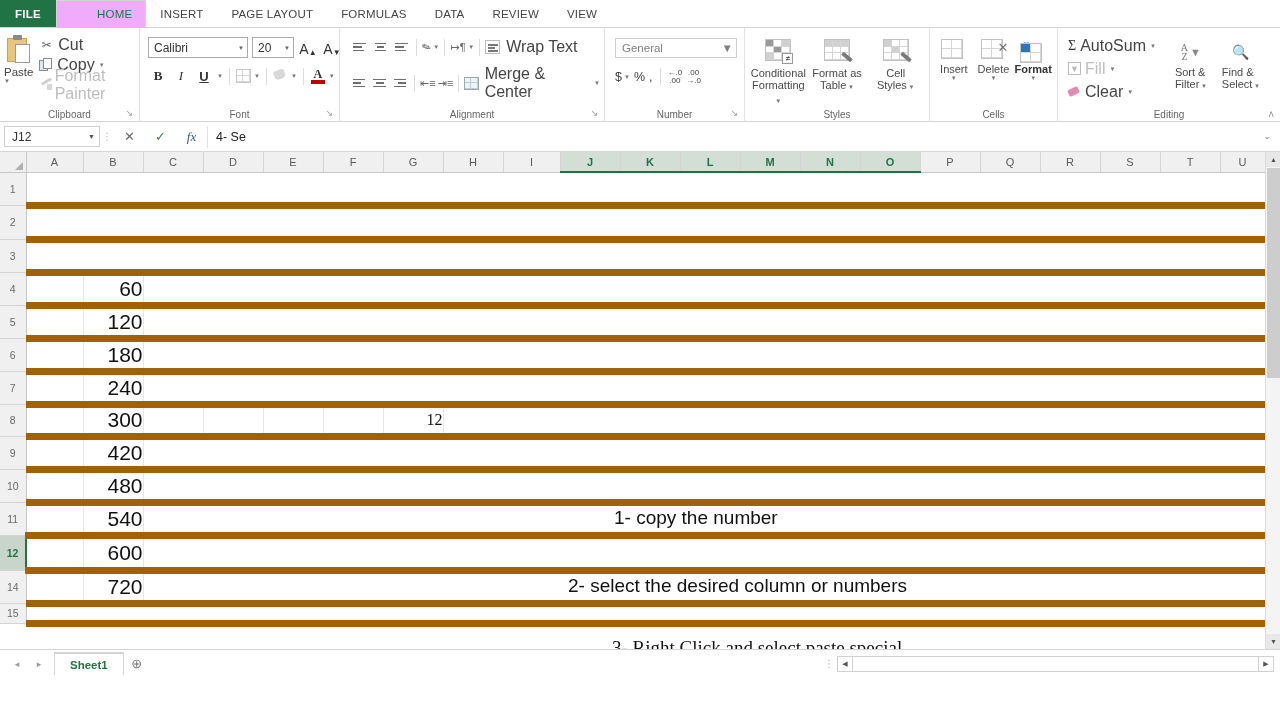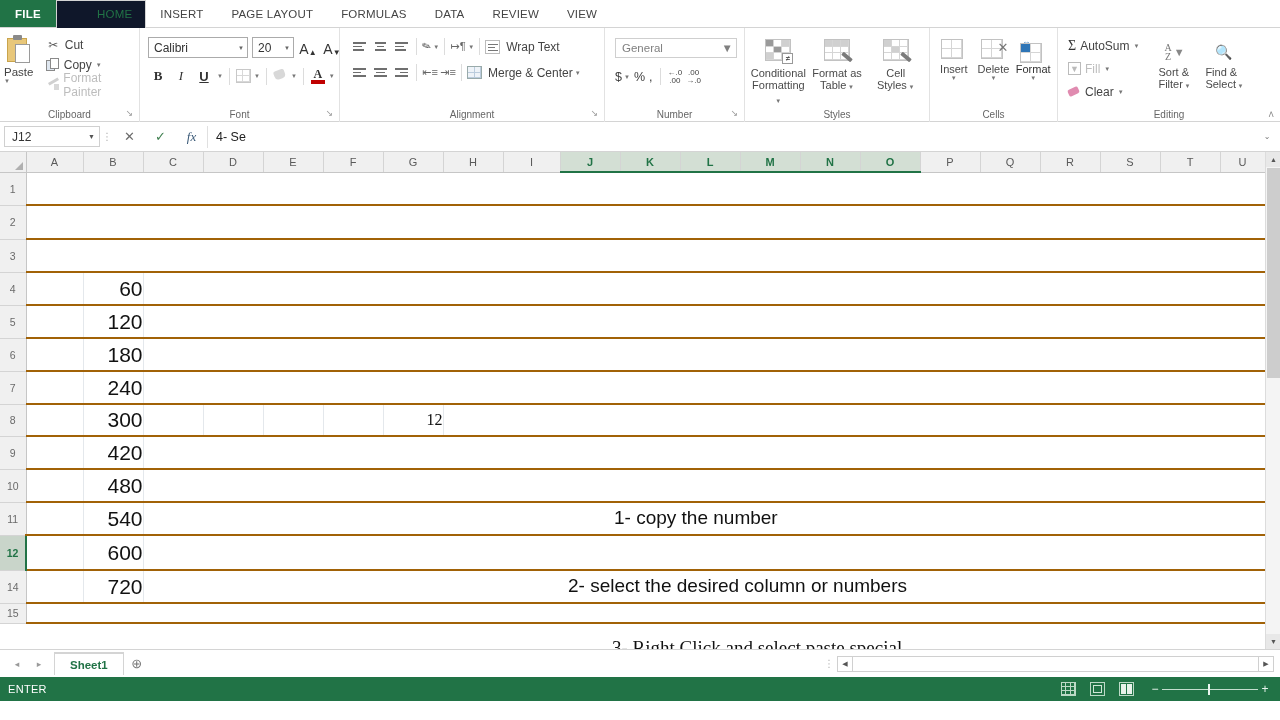--- a/index.html
+++ b/index.html
@@ -22,21 +22,21 @@
     width: 56px; background: #217346; color: #fff;
     font-size: 11.5px; font-weight: bold; letter-spacing: .3px;
     display: flex; align-items: center; justify-content: center;
   }
   .tab {
     padding: 0 13px; display: flex; align-items: center;
     font-size: 11.5px; color: #444; letter-spacing: .2px;
     border: 1px solid transparent; border-bottom: none;
   }
   .tab.active {
-    background: #0f172a; color: #217346;
+    background: #f0abfc; color: #217346;
     border-color: #d4d4d4;
     margin-bottom: -1px; padding-bottom: 1px; padding-left: 40px;
   }
 
   
   .ribbon {
     height: 94px; background: #fff;
     border-bottom: 1px solid #d4d4d4;
     display: flex; position: relative;
   }
@@ -48,21 +48,21 @@
   }
   .group-body { flex: 1; display: flex; align-items: flex-start; }
   .group-title {
     height: 15px; font-size: 10px; color: #666;
     text-align: center; line-height: 15px; position: relative;
   }
   .dlg {
     position: absolute; right: 2px; bottom: 1px;
     font-size: 9px; color: #999;
   }
-  .lbl { font-size: 12px; color: #444; }
+  .lbl { font-size: 16px; color: #444; }
   .lbl.dim { color: #bdbdbd; }
   .arw { font-size: 6px; color: #777; }
 
   
   .paste-btn {
     width: 46px; display: flex; flex-direction: column;
     align-items: flex-start; padding-top: 3px;
   }
   .paste-ico { width: 28px; height: 30px; position: relative; }
   .paste-ico .board {
@@ -193,21 +193,21 @@
            background: #7a7a7a; transform: rotate(40deg); border-radius: 1px; }
   .neq { position: absolute; right: 2px; bottom: 3px; width: 11px; height: 11px;
          background: #fff; border: 1px solid #999; font-size: 8px; text-align: center;
          line-height: 9px; color: #333; }
 
   
   .cbtn { width: 46px; display: flex; flex-direction: column; align-items: center;
           padding-top: 3px; }
   .cbtn .ci { width: 30px; height: 26px; position: relative; }
   .cbtn .ct { font-size: 11px; color: #4a4a4a; }
-  .cbtn .ct.bold { color: #333; font-weight: normal; }
+  .cbtn .ct.bold { color: #333; font-weight: bold; }
   .mini-grid { position: absolute; left: 2px; top: 2px; width: 22px; height: 20px;
                border: 1px solid #c2c2c2; display: grid;
                grid-template-columns: 1fr 1fr; grid-template-rows: 1fr 1fr; }
   .mini-grid u { border-right: 1px solid #d5d5d5; border-bottom: 1px solid #d5d5d5; }
   .mini-grid u.blue { background: #2e75b6; }
 
   
   .ebtn { display: flex; align-items: center; gap: 4px; height: 19px; }
   .sigma { font-size: 14px; color: #333; font-family: "Liberation Serif", serif; }
   .fill-d { width: 13px; height: 13px; border: 1px solid #bbb; color: #bbb;
@@ -266,21 +266,21 @@
   th.colh { height: 20px; background: #f0f0f0; color: #5a5a5a;
             font-size: 11px; font-weight: normal; text-align: center;
             border-right: 1px solid #d4d4d4; border-bottom: 1px solid #c6c6c6; }
   th.colh.sel { background: #d3dfd4; color: #217346; font-weight: bold;
                 border-bottom: 2px solid #217346; }
   td.rowh { width: 26px; background: #f0f0f0; color: #6a6a6a; font-size: 10.5px;
             text-align: center; vertical-align: middle;
             border-right: 1px solid #c6c6c6; border-bottom: 1px solid #d4d4d4; }
   td.rowh.sel { background: #c9d5ca; color: #217346; font-weight: bold;
                 border-right: 2px solid #217346; }
-  td.cell { border-right: 1px solid #e4e8ec; border-bottom: 2px solid #a16207;
+  td.cell { border-right: 1px solid #e4e8ec; border-bottom: 7px solid #a16207;
             vertical-align: middle; font-size: 13px; color: #111;
             overflow: visible; white-space: nowrap; }
   td.num { text-align: right; padding-right: 9px; font-size: 21px;
            font-family: "Liberation Sans", sans-serif; }
   td.num-serif { text-align: right; padding-right: 6px; font-size: 16px;
                  font-family: "Liberation Serif", serif; }
   .ovl { position: absolute; white-space: nowrap; pointer-events: none; }
   .t-title { font-size: 27px; color: #111; font-family: "Liberation Sans", sans-serif; }
   .t-step { font-size: 19px; color: #111; font-family: "Liberation Sans", sans-serif; }
   .t-step-serif { font-size: 19px; color: #111; font-family: "Liberation Serif", serif; }
@@ -892,39 +892,14 @@
       <span>⊕</span>
     </div>
     <div class="hsb">
       <div class="dots3">⋮</div>
       <div class="arrowbox">◀</div>
       <div class="track"></div>
       <div class="arrowbox">▶</div>
     </div>
   </div>
 
-  <div class="statusbar">
-    <div class="status-mode">ENTER</div>
-    <div class="status-right">
-      <span class="viewbtn normal">
-          <u></u>
-          <u></u>
-          <u></u>
-          <u></u>
-          <u></u>
-          <u></u>
-          <u></u>
-          <u></u>
-          <u></u>
-        </span>
-      <span class="viewbtn layout"></span>
-      <span class="viewbtn pagebreak"></span>
-      <span class="zoomslider">
-        <span class="zs-minus">−</span>
-        <span class="zs-track">
-            <span class="zs-thumb"></span>
-          </span>
-        <span class="zs-plus">+</span>
-      </span>
-    </div>
-  </div>
 
 </div>
 
 </body></html>

